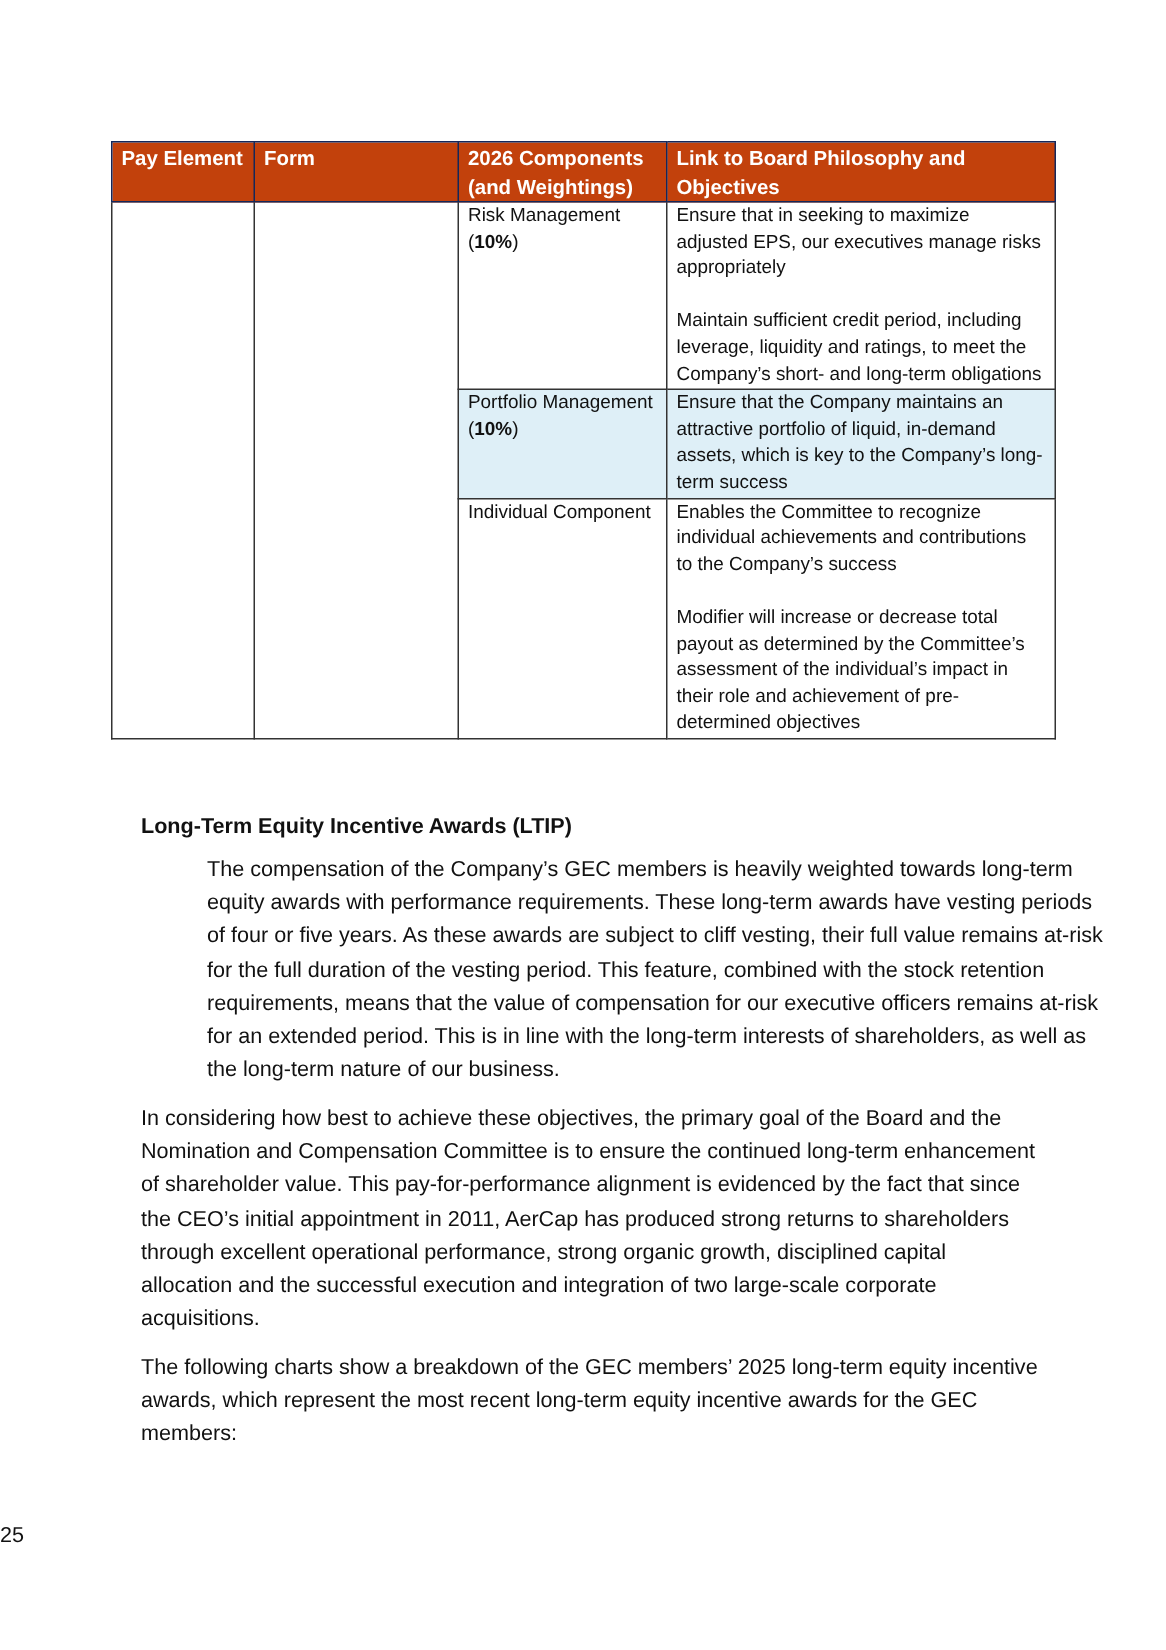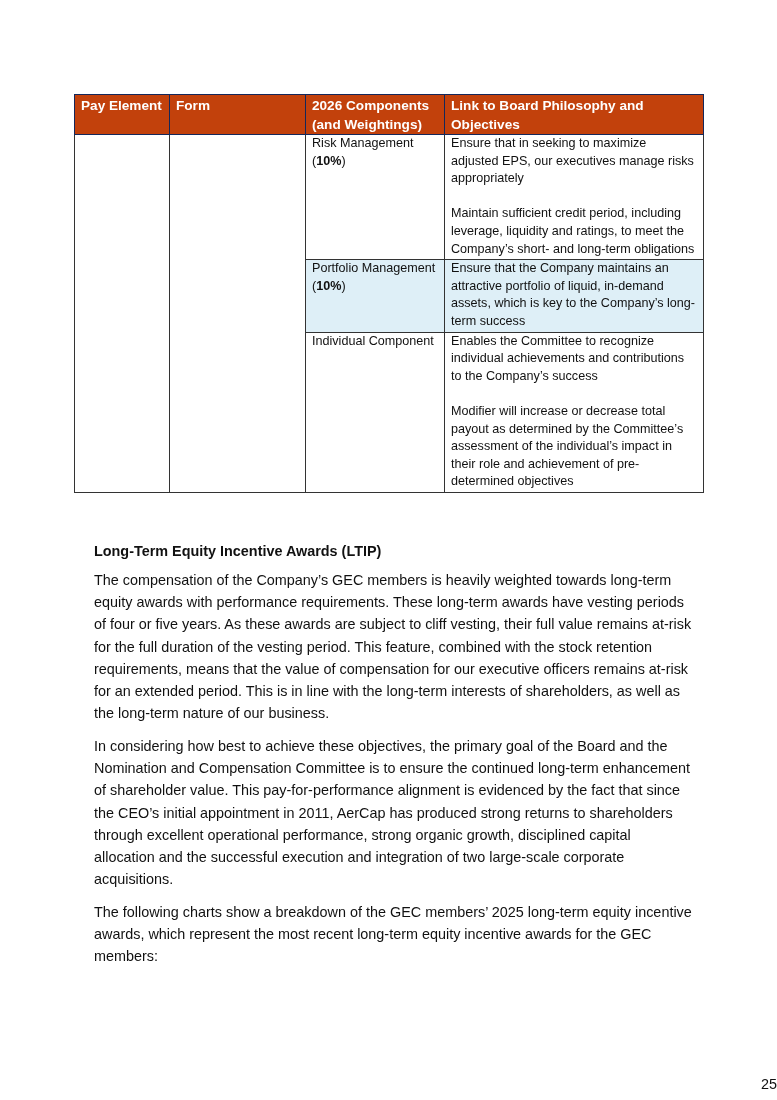--- a/index.html
+++ b/index.html
@@ -7,21 +7,21 @@
   .page { position: absolute; left: 0; top: 0; width: 777px; height: 1100px; }
   table.comp { position: absolute; left: 74px; top: 94px; width: 629px; border-collapse: collapse; font-size: 12.6px; line-height: 17.6px; table-layout: fixed; }
   table.comp th { background: #c2410c; color: #ffffff; text-align: left; vertical-align: top; font-weight: bold; font-size: 13.6px; line-height: 19px; padding: 1px 6px 0 6px; border: 1px solid #14275a; }
   table.comp td { border: 1px solid #333; vertical-align: top; padding: 0 6px 1px 6px; }
   table.comp td.blank { border-top: none; }
   tr.shaded td.shade { background: #deeff7; }
   .gap { display: block; height: 17.6px; }
   .bodytext { position: absolute; left: 94px; width: 600px; font-size: 14.4px; line-height: 22.2px; color: #111; }
   .bodytext p { margin: 0; }
   .heading { font-weight: bold; }
-  .pagenum { position: absolute; left: 0; width: 777px; top: 1076px; text-align: right; font-size: 14.4px; }
+  .pagenum { position: absolute; left: 0; width: 777px; top: 1016px; text-align: left; font-size: 14.4px; }
   b { font-weight: bold; }
 </style>
 </head>
 <body>
 
 <div class="page">
 
   <table class="comp">
     <colgroup>
       <col style="width:95px">
@@ -71,21 +71,21 @@
         </td>
       </tr>
     </tbody>
   </table>
 
 
   <div class="bodytext heading" style="top:540px;">
     <p>Long-Term Equity Incentive Awards (LTIP)</p>
   </div>
 
-  <div class="bodytext" style="top:569px;">
+  <div class="bodytext" style="top:569px;margin-left:44px;">
     <p>The compensation of the Company’s GEC members is heavily weighted towards long-term equity awards with performance requirements. These long-term awards have vesting periods of four or five years. As these awards are subject to cliff vesting, their full value remains at-risk for the full duration of the vesting period. This feature, combined with the stock retention requirements, means that the value of compensation for our executive officers remains at-risk for an extended period. This is in line with the long-term interests of shareholders, as well as the long-term nature of our business.</p>
   </div>
 
   <div class="bodytext" style="top:735px;">
     <p>In considering how best to achieve these objectives, the primary goal of the Board and the Nomination and Compensation Committee is to ensure the continued long-term enhancement of shareholder value. This pay-for-performance alignment is evidenced by the fact that since the CEO’s initial appointment in 2011, AerCap has produced strong returns to shareholders through excellent operational performance, strong organic growth, disciplined capital allocation and the successful execution and integration of two large-scale corporate acquisitions.</p>
   </div>
 
   <div class="bodytext" style="top:901px;">
     <p>The following charts show a breakdown of the GEC members’ 2025 long-term equity incentive awards, which represent the most recent long-term equity incentive awards for the GEC members:</p>
   </div>

